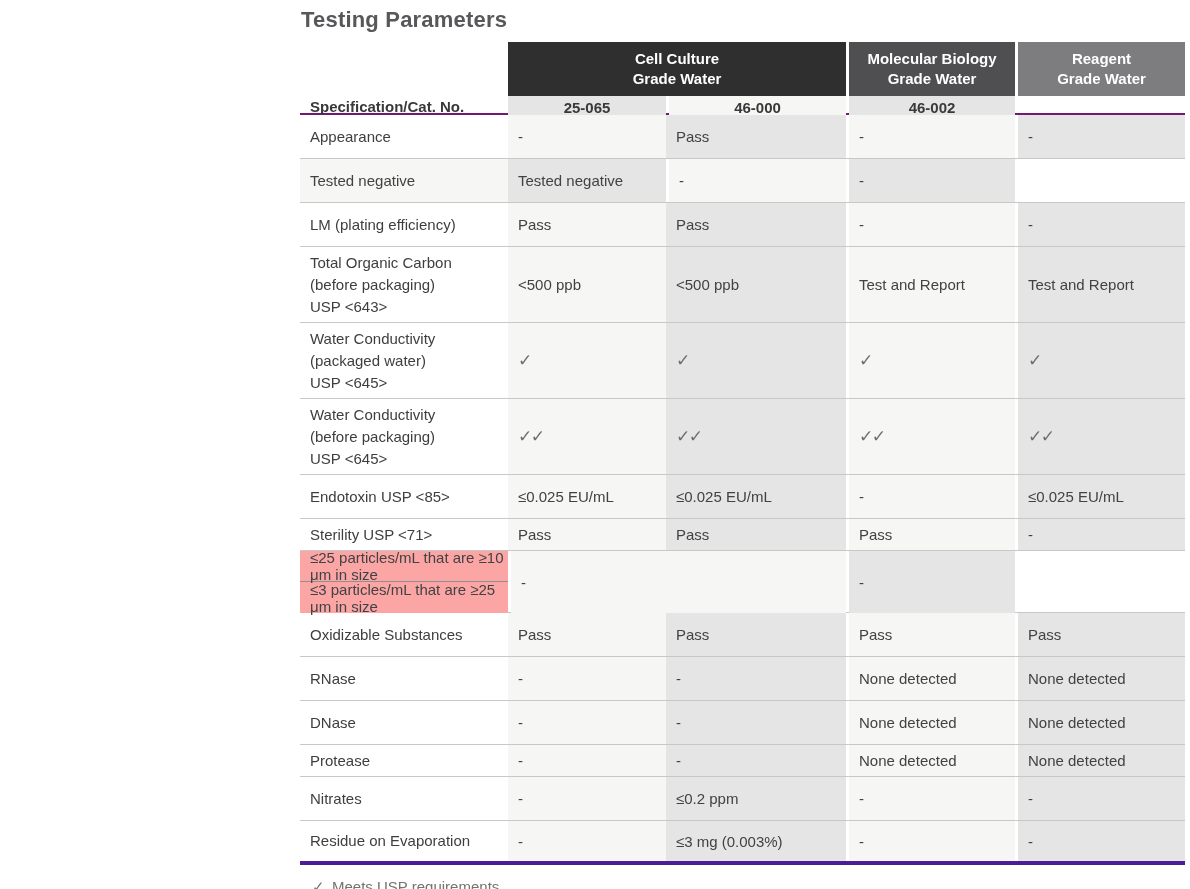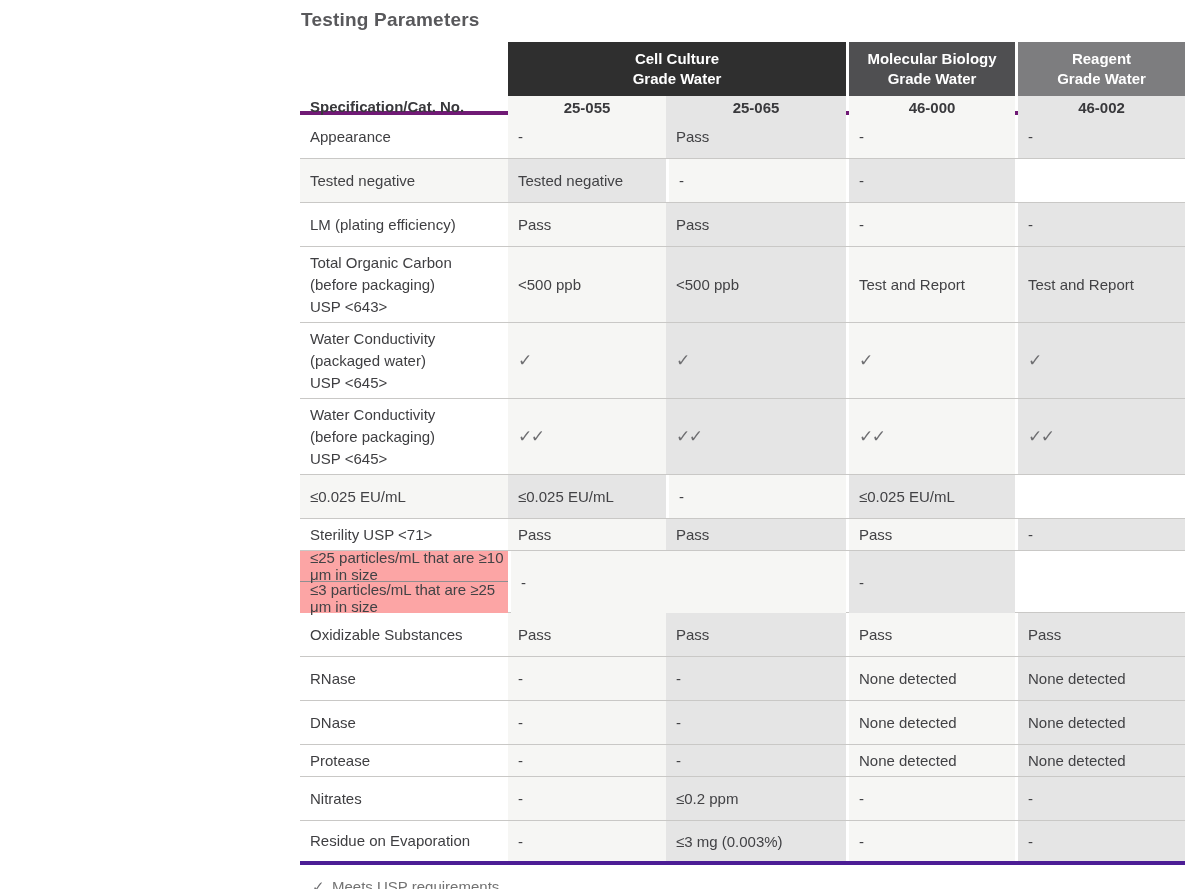--- a/index.html
+++ b/index.html
@@ -3,29 +3,29 @@
 <meta charset="utf-8">
 <style>
   * { margin:0; padding:0; box-sizing:border-box; }
   body { background:#ffffff; }
   .page {
     position:relative; width:1190px; height:889px; background:#ffffff;
     overflow:hidden; font-family:"Liberation Sans", sans-serif; color:#3e3e41;
   }
   .content { position:absolute; left:300px; top:8px; width:885px; }
   .title {
-    font-size:19px; font-weight:700; color:#58585b; letter-spacing:.2px;
+    font-size:22px; font-weight:700; color:#58585b; letter-spacing:.2px;
     height:24px; line-height:24px; margin-left:1px;
   }
   .tbl { margin-top:10px; }
   .row { display:grid; width:885px; }
   .g5 { grid-template-columns:208px 158px 180px 169px 170px; }
   .g4 { grid-template-columns:208px 338px 169px 170px; }
   .r-hdr  { height:54px; }
-  .r-spec { height:19px; border-bottom:4px solid #701a75; }
+  .r-spec { height:19px; border-bottom:2px solid #701a75; }
   .r-n    { height:44px; }
   .r-n2   { height:32px; }
   .r-tall { height:76px; }
   .r-pm   { height:62px; }
   .b-light { border-bottom:1px solid #c9c8c6; }
   .b-dark  { border-bottom:4px solid #4c1d95; }
   .cell { display:flex; align-items:center; font-size:15px; }
   .lbl  { padding-left:10px; white-space:pre-line; line-height:22px; color:#3e3e41; }
   .val  { padding-left:10px; color:#424245; }
   .c-light { background:#f6f6f4; }
@@ -70,21 +70,20 @@
         <div class="cell hdr hdr1">Cell Culture
 Grade Water</div>
         <div class="cell hdr hdr2 gapL">Molecular Biology
 Grade Water</div>
         <div class="cell hdr hdr3 gapL">Reagent
 Grade Water</div>
       </div>
 
       <div class="row g5 r-spec">
         <div class="cell lbl spec-lbl">Specification/Cat. No.</div>
-        <div class="cell spec-val c-light">25-055</div>
         <div class="cell spec-val c-dark">25-065</div>
         <div class="cell spec-val c-light gapL">46-000</div>
         <div class="cell spec-val c-dark gapL">46-002</div>
       </div>
 
       <div class="row g5 r-n b-light">
         <div class="cell lbl">Appearance</div>
         <div class="cell val c-light">-</div>
         <div class="cell val c-dark">Pass</div>
         <div class="cell val c-light gapL">-</div>
@@ -130,20 +129,21 @@
         <div class="cell lbl">Water Conductivity
 (before packaging)
 USP &lt;645&gt;</div>
         <div class="cell val c-light">✓✓</div>
         <div class="cell val c-dark">✓✓</div>
         <div class="cell val c-light gapL">✓✓</div>
         <div class="cell val c-dark gapL">✓✓</div>
       </div>
 
       <div class="row g5 r-n b-light">
+        <div class="cell lbl">Endotoxin USP &lt;85&gt;</div>
         <div class="cell val c-light">≤0.025 EU/mL</div>
         <div class="cell val c-dark">≤0.025 EU/mL</div>
         <div class="cell val c-light gapL">-</div>
         <div class="cell val c-dark gapL">≤0.025 EU/mL</div>
       </div>
 
       <div class="row g5 r-n2 b-light">
         <div class="cell lbl">Sterility USP &lt;71&gt;</div>
         <div class="cell val c-light">Pass</div>
         <div class="cell val c-dark">Pass</div>

